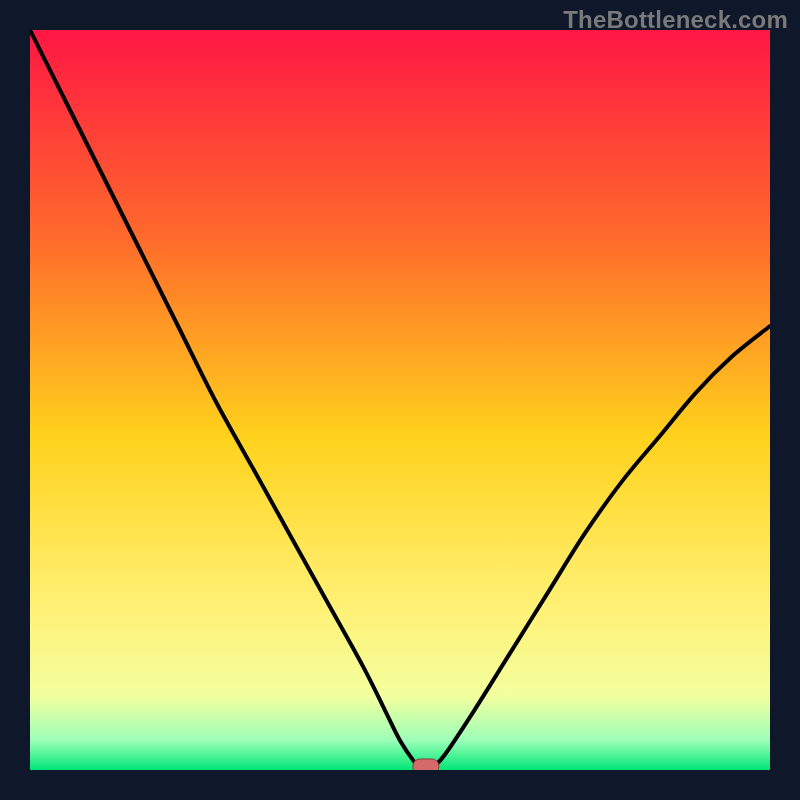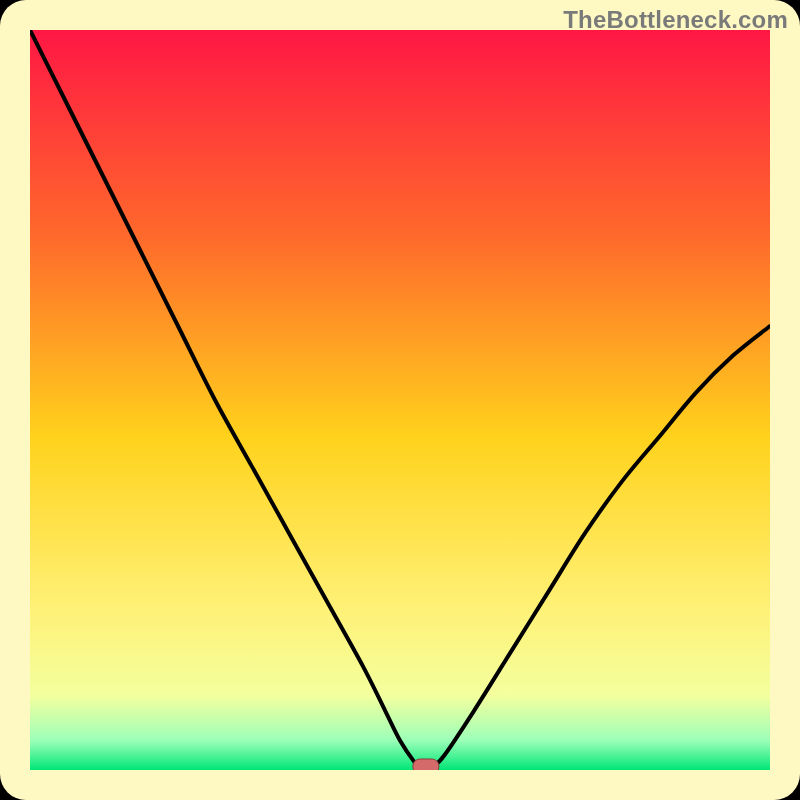--- a/index.html
+++ b/index.html
@@ -8,22 +8,21 @@
     width: 800px;
     height: 800px;
     background: #000;
     font-family: Arial, Helvetica, sans-serif;
     overflow: hidden;
   }
   .frame {
     position: relative;
     width: 800px;
     height: 800px;
-    background: #fef9c3;
-    border-radius: 26px;
+    background: #0f172a;
   }
   .plot-area {
     position: absolute;
     left: 30px;
     top: 30px;
     width: 740px;
     height: 740px;
     overflow: hidden;
   }
   .watermark {

